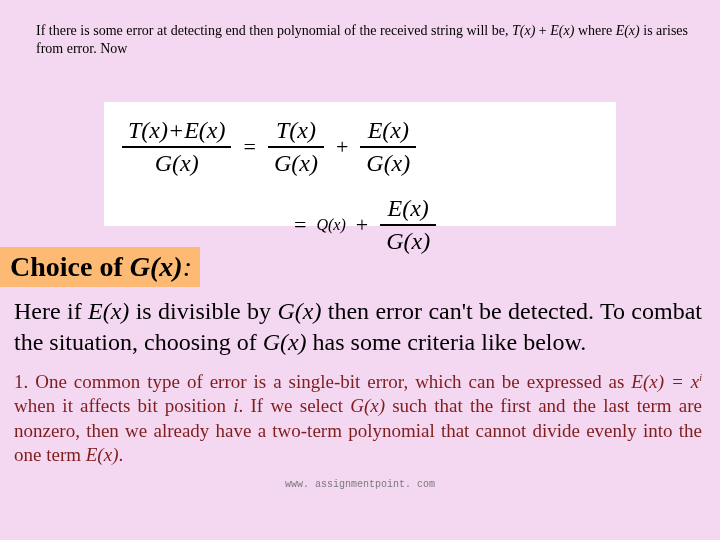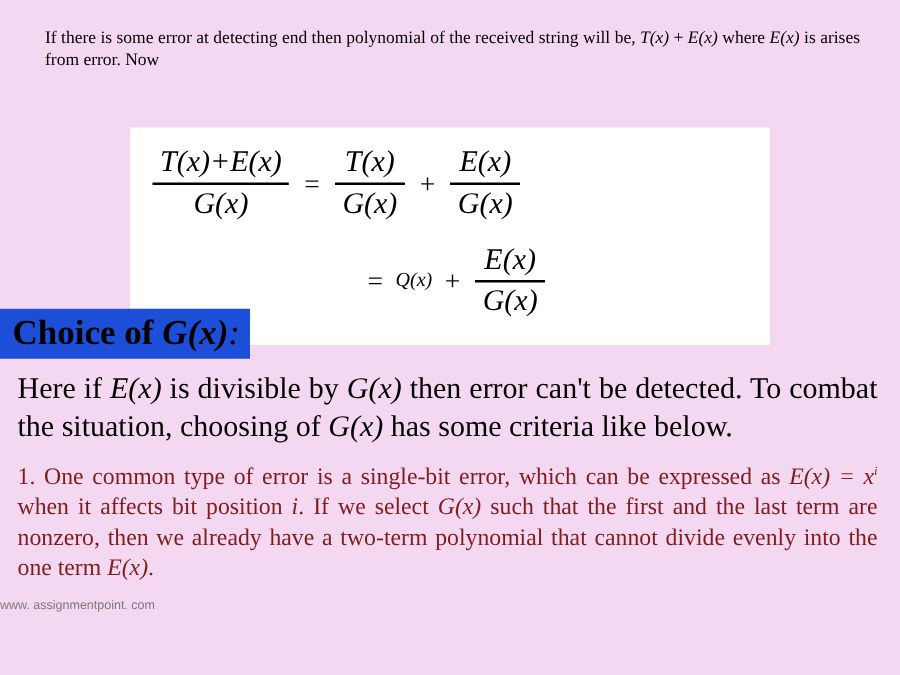--- a/index.html
+++ b/index.html
@@ -20,21 +20,21 @@
       font-size: 14px;
       line-height: 1.28;
       text-align: justify;
     }
     .para1 .italic { font-style: italic; }
     .eq-block {
       position: absolute;
       top: 102px;
       left: 104px;
       width: 512px;
-      height: 174px;
+      height: 124px;
       background: #fff;
       padding: 6px 0 0 0;
     }
     .eq-row {
       display: flex;
       align-items: center;
       justify-content: flex-start;
       margin-left: 14px;
       height: 78px;
     }
@@ -61,21 +61,21 @@
     }
     .op {
       font-family: 'Times New Roman', serif;
       font-size: 22px;
       margin: 0 8px;
     }
     .heading-box {
       position: absolute;
       top: 247px;
       left: 0px;
-      background: #1d4ed8;
+      background: #fdba74;
       padding: 4px 8px 4px 10px;
     }
     .heading-text {
       font-family: 'Times New Roman', serif;
       font-size: 28px;
       font-weight: bold;
       color: #000;
     }
     .heading-text .hital { font-style: italic; }
     .heading-text .colon { font-style: italic; font-weight: normal; }
@@ -100,21 +100,22 @@
       line-height: 1.28;
       text-align: justify;
     }
     .para3 .italic { font-style: italic; }
     .para3 .sup { font-size: 10px; vertical-align: super; font-style: italic; }
     .footer {
       position: absolute;
       bottom: 50px;
       left: 0;
       right: 0;
-      font-family: Liberation Sans, sans-serif;
+      text-align: center;
+      font-family: Liberation Mono, monospace;
       font-size: 10px;
       color: #7a7a7a;
     }
   </style>
 </head>
 <body>
 
 <div class="para1">
   <span>If there is some error at detecting end then polynomial of the received string will be, </span><span class="italic">T(x)</span><span> + </span><span class="italic">E(x)</span><span> where </span><span class="italic">E(x)</span><span> is arises from error. Now</span>
 </div>

